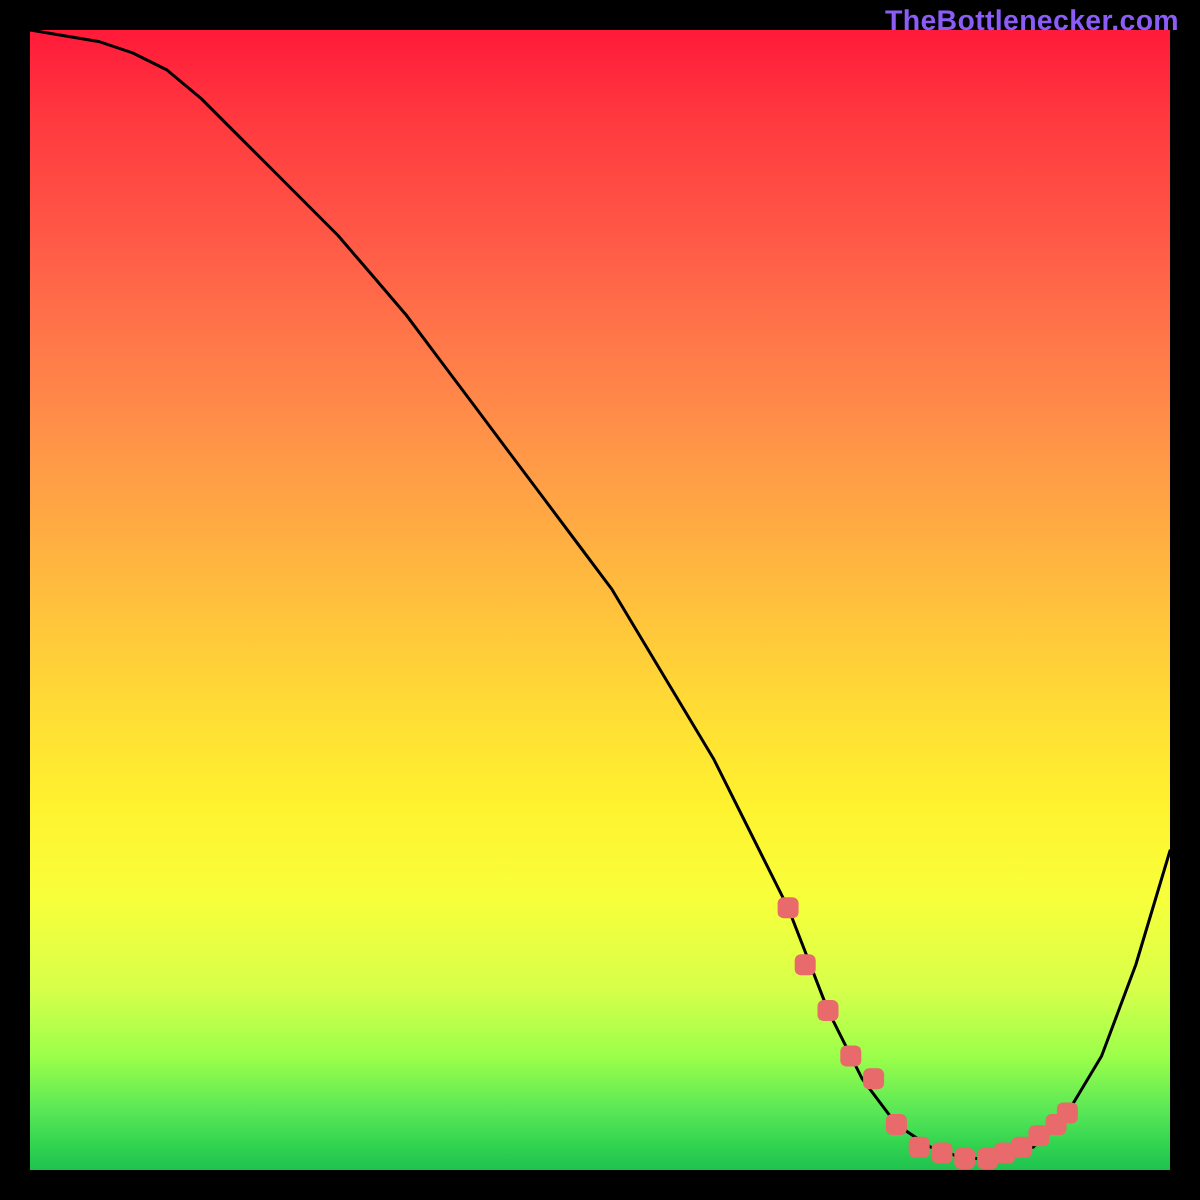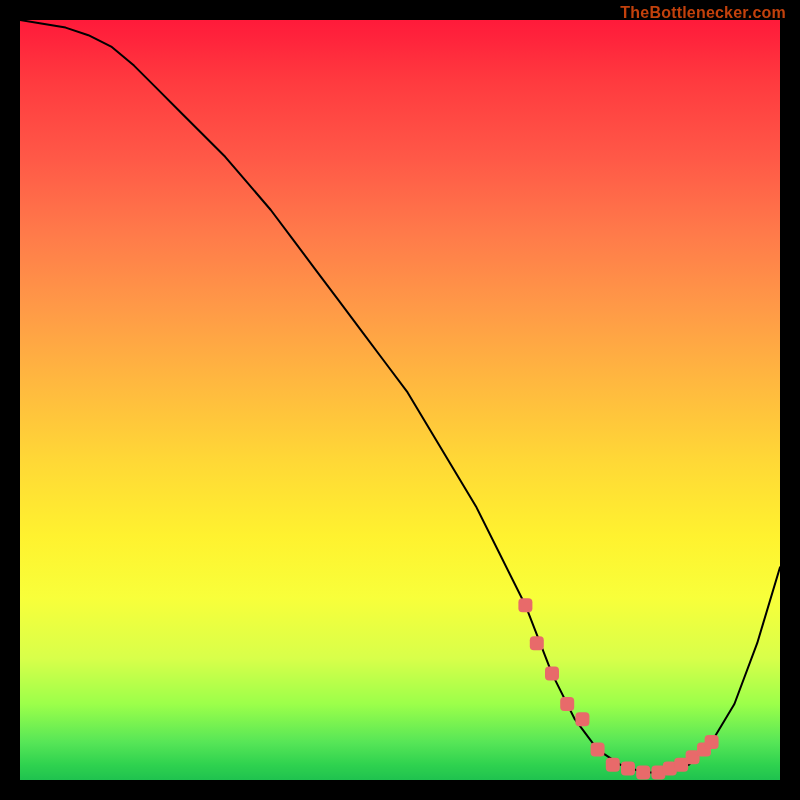--- a/index.html
+++ b/index.html
@@ -57,23 +57,23 @@
   }
   .marker {
     fill: #e86a6a;
     stroke: none;
   }
   .watermark {
     position: absolute;
     top: 4px;
     right: 14px;
     font-family: Arial, Helvetica, sans-serif;
-    font-size: 16px;
+    font-size: 19px;
     font-weight: 700;
-    color: #c2410c;
+    color: #8b5cf6;
     letter-spacing: 0.2px;
     user-select: none;
   }
 </style>
 </head>
 <body>
 
 <div class="container">
   <div class="plot-area">
     <svg class="svg-layer" viewBox="0 0 760 760" preserveAspectRatio="none">

